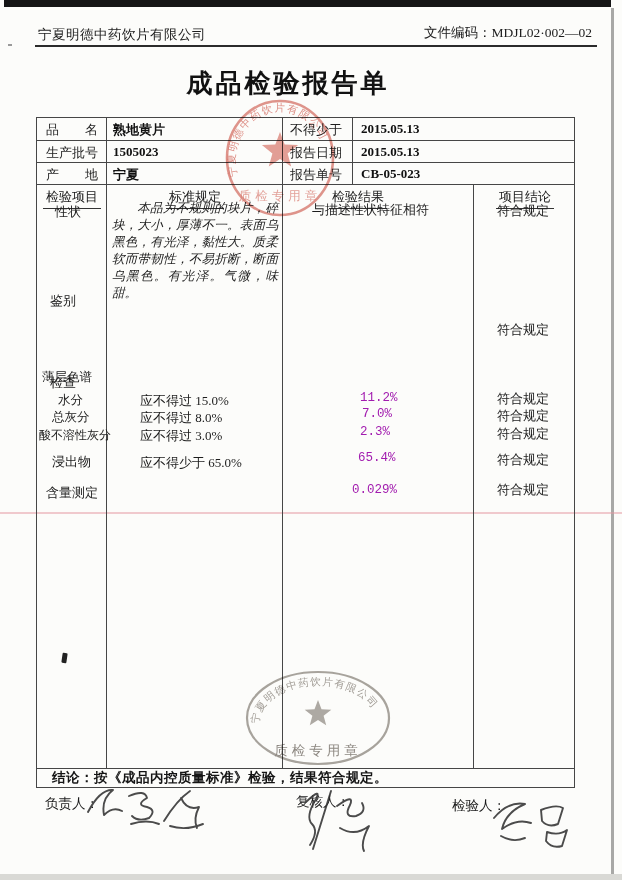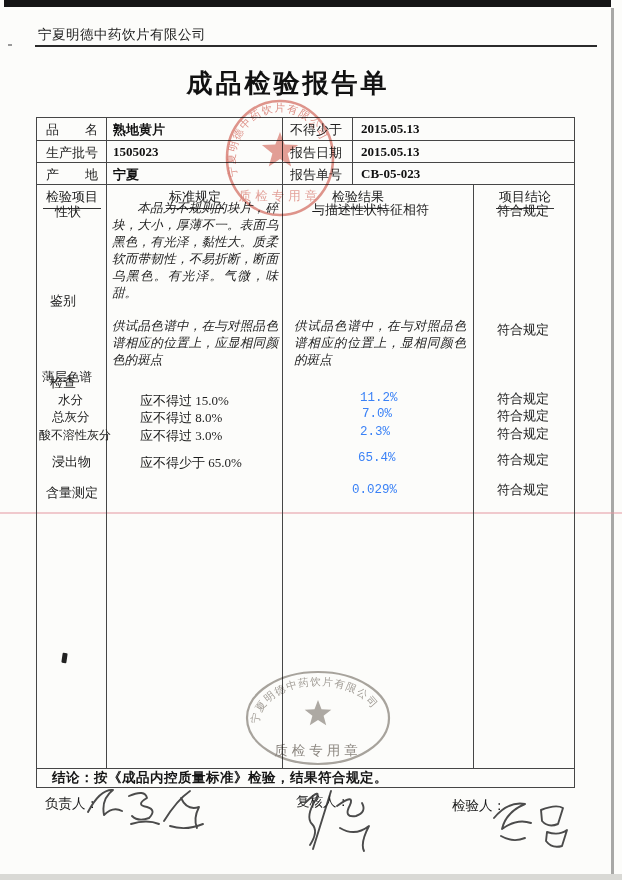--- a/index.html
+++ b/index.html
@@ -17,21 +17,21 @@
   .title{left:0;top:66px;width:576px;text-align:center;font-size:26px;font-weight:bold;letter-spacing:3px;color:#111;}
   .hl,.vl{background:#464646;}
   .hl{height:1.4px;}
   .vl{width:1.4px;}
   .lbl{font-size:13px;color:#1e1e1e;}
   .val{font-size:13px;font-weight:600;color:#111;}
   .colhead{font-size:13px;color:#1a1a1a;border-bottom:1.2px solid #333;padding:0 3px 2px 3px;}
   .cell{font-size:13px;color:#1d1d1d;}
   .para{font-size:12.6px;line-height:17px;text-align:justify;color:#1d1d1d;font-style:italic;}
   .indent{text-indent:2em;}
-  .num{font-family:"Liberation Mono","DejaVu Sans Mono",monospace;font-size:12.5px;color:#3b82f6;}
+  .num{font-family:"Liberation Mono","DejaVu Sans Mono",monospace;font-size:12.5px;color:#a21caf;}
   .conclusion{font-size:13.5px;font-weight:600;color:#151515;letter-spacing:.5px;}
   .sig-label{font-size:13.5px;color:#1a1a1a;}
   .pink-line{left:0;top:512px;width:622px;height:2px;background:rgba(228,150,160,.5);}
   .ink-dot{left:62px;top:653px;width:5px;height:10px;background:#222;border-radius:1px;transform:rotate(8deg);}
   .speck{left:8px;top:44px;width:4px;height:2px;background:#9a9a9a;}
   .stamp{mix-blend-mode:multiply;filter:blur(.35px);}
   svg text{font-family:"Liberation Serif","DejaVu Serif",serif;}
 </style>
 </head>
 <body>
@@ -39,20 +39,21 @@
 <div class="page">
 
   <div class="abs topbar"></div>
   <div class="abs right-edge"></div>
   <div class="abs bottom-edge"></div>
   <div class="abs pink-line"></div>
   <div class="abs ink-dot"></div>
   <div class="abs speck"></div>
 
   <div class="abs company">宁夏明德中药饮片有限公司</div>
+  <div class="abs doccode"><span>文件编码：</span><span>MDJL02·002—02</span></div>
   <div class="abs header-rule"></div>
   <div class="abs title">成品检验报告单</div>
 
   <div class="abs hl" style="left:36px;top:117px;width:539px;"></div>
   <div class="abs hl" style="left:36px;top:140px;width:539px;"></div>
   <div class="abs hl" style="left:36px;top:162px;width:539px;"></div>
   <div class="abs hl" style="left:36px;top:184px;width:539px;"></div>
   <div class="abs hl" style="left:36px;top:768px;width:539px;"></div>
   <div class="abs hl" style="left:36px;top:787px;width:539px;"></div>
   <div class="abs vl" style="left:36px;top:117px;height:671px;"></div>
@@ -83,22 +84,20 @@
   <div class="abs colhead" style="left:496px;top:188px;">项目结论</div>
 
   <div class="abs cell" style="left:55px;top:203px;">性状</div>
   <div class="abs para indent" style="left:112px;top:200px;width:166px;">本品为不规则的块片，碎块，大小，厚薄不一。表面乌黑色，有光泽，黏性大。质柔软而带韧性，不易折断，断面乌黑色。有光泽。气微，味甜。</div>
   <div class="abs cell" style="left:312px;top:201px;">与描述性状特征相符</div>
   <div class="abs cell" style="left:497px;top:202px;">符合规定</div>
 
   <div class="abs cell" style="left:50px;top:292px;">鉴别</div>
 
   <div class="abs cell" style="left:42px;top:321px;font-size:12.5px;margin-top:48px;">薄层色谱</div>
-  <div class="abs para" style="left:112px;top:318px;width:166px;">供试品色谱中，在与对照品色谱相应的位置上，应显相同颜色的斑点</div>
-  <div class="abs para" style="left:294px;top:318px;width:172px;">供试品色谱中，在与对照品色谱相应的位置上，显相同颜色的斑点</div>
   <div class="abs cell" style="left:497px;top:321px;">符合规定</div>
 
   <div class="abs cell" style="left:50px;top:374px;">检查</div>
 
   <div class="abs cell" style="left:58px;top:392px;font-size:12.5px;">水分</div>
   <div class="abs cell" style="left:140px;top:392px;">应不得过 15.0%</div>
   <div class="abs num" style="left:360px;top:391px;">11.2%</div>
   <div class="abs cell" style="left:497px;top:390px;">符合规定</div>
 
   <div class="abs cell" style="left:52px;top:409px;font-size:12.5px;">总灰分</div>

